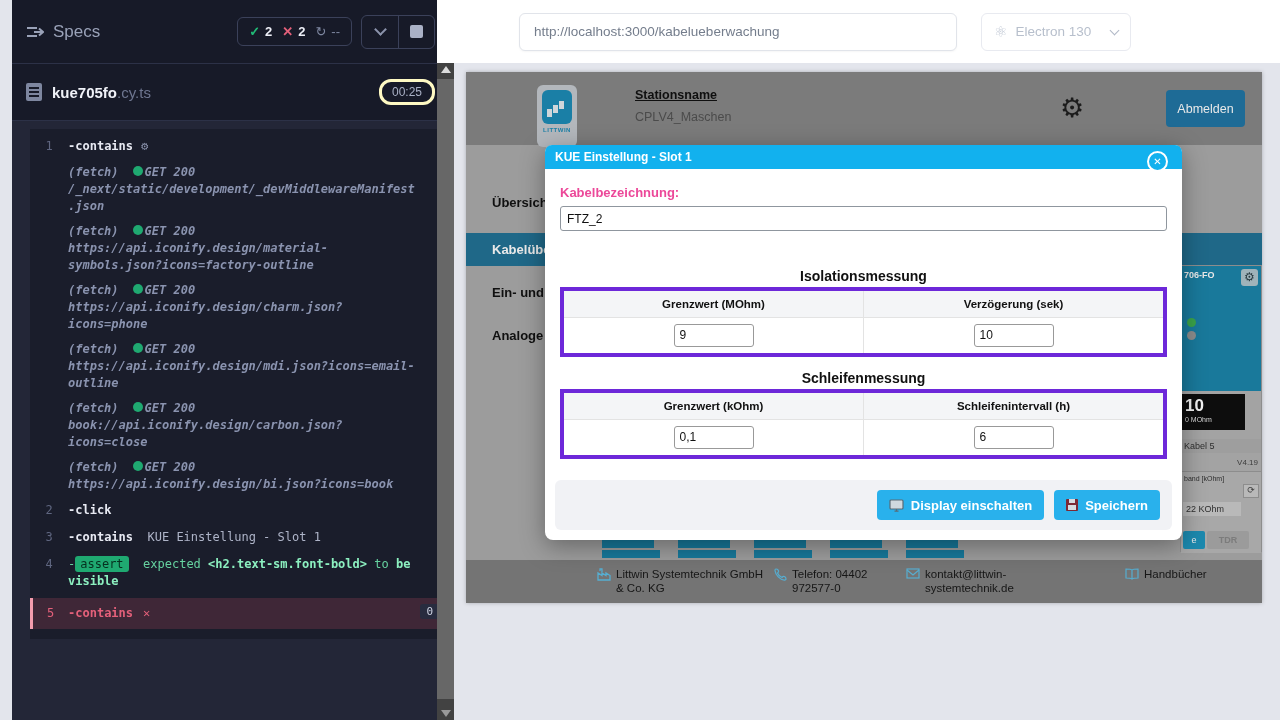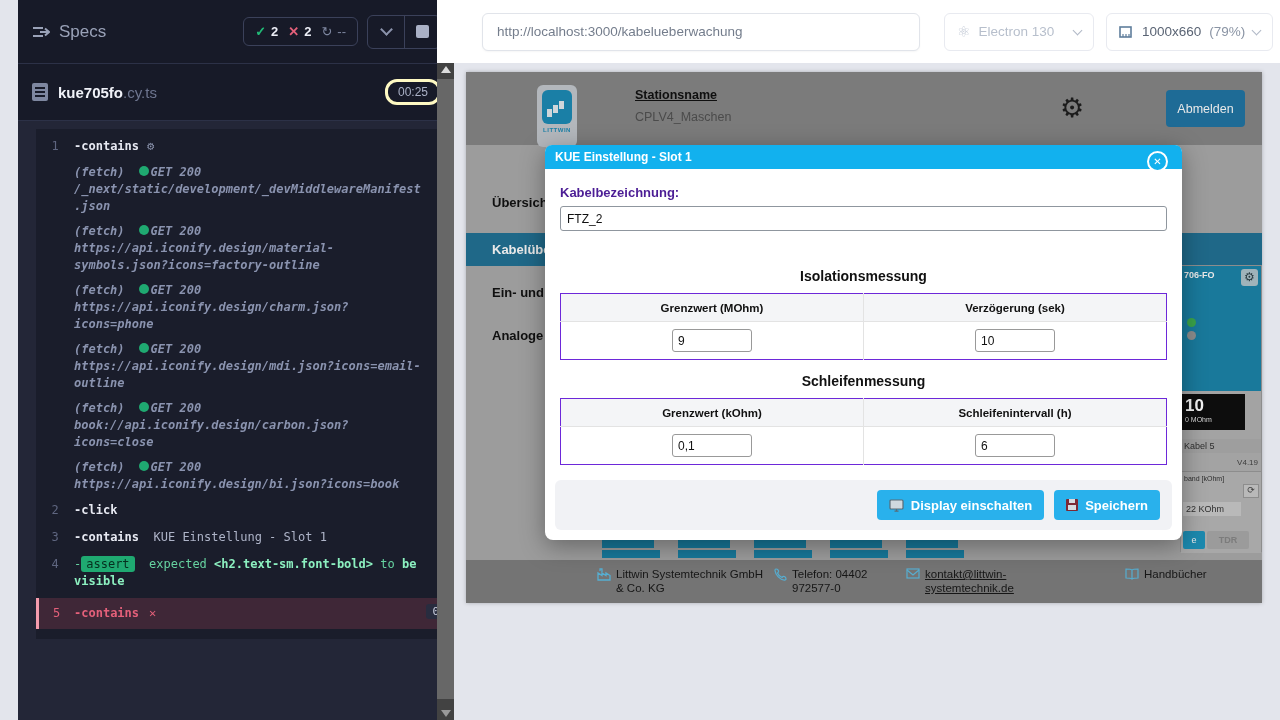--- a/index.html
+++ b/index.html
@@ -1,20 +1,20 @@
 <!DOCTYPE html>
 <html><head>
 <meta charset="utf-8">
 <style>
   * { margin:0; padding:0; box-sizing:border-box; }
   html,body { width:1280px; height:720px; overflow:hidden; background:#e3e5ec;
               font-family:"Liberation Sans", sans-serif; }
 
   
-  .reporter { position:absolute; left:18px; top:0; width:437px; height:720px;
+  .reporter { position:absolute; left:12px; top:0; width:437px; height:720px;
               background:#171a28; color:#c8ccdb; }
   .rep-header { height:64px; display:flex; align-items:center; padding:0 14px;
                 border-bottom:1px solid #2c3147; }
   .specs-title { display:flex; align-items:center; gap:9px; color:#9aa2b8; font-size:17px; }
   .menu-arrow-icon svg { display:block; }
   .rep-header-right { margin-left:auto; display:flex; align-items:center; gap:9px; }
   .stats-box { display:flex; align-items:center; gap:10px; border:1px solid #3b415a;
                border-radius:6px; padding:6px 11px; font-size:13px; }
   .stat { display:flex; align-items:center; gap:5px; font-weight:bold; color:#eceef6; }
   .stat .pass-ic { color:#21ba76; font-weight:bold; }
@@ -74,21 +74,21 @@
   .scroll-up { position:absolute; top:3px; left:4px; width:0; height:0;
                border-left:5px solid transparent; border-right:5px solid transparent;
                border-bottom:7px solid #dcdcdc; }
   .scroll-down { position:absolute; bottom:3px; left:4px; width:0; height:0;
                border-left:5px solid transparent; border-right:5px solid transparent;
                border-top:7px solid #9a9a9a; }
   .scroll-thumb { position:absolute; top:16px; left:0; width:17px; height:620px; background:#676767; }
 
   
   .topbar { position:absolute; left:437px; top:0; width:843px; height:63px; background:#ffffff;
-            display:flex; align-items:center; padding-left:45px; gap:12px; }
+            display:flex; align-items:center; padding-left:82px; gap:12px; }
   .url-input { width:438px; height:38px; border:1px solid #e1e4ea; border-radius:6px;
                font-size:13.5px; color:#747d8c; padding:0 14px; outline:none;
                font-family:"Liberation Sans", sans-serif; box-shadow:0 1px 2px rgba(0,0,0,.04); }
   .sel-box { height:38px; border:1px solid #e8eaf0; border-radius:6px; display:flex;
              align-items:center; padding:0 12px; gap:8px; font-size:13.5px; background:#fff; }
   .sel-browser { color:#b7bfcc; width:150px; margin-left:12px; }
   .sel-size { color:#5a6474; }
   .sel-chev { width:7px; height:7px; border-right:1.5px solid #b0b8c6; border-bottom:1.5px solid #b0b8c6;
               transform:rotate(45deg); margin-top:-3px; margin-left:auto; }
   .zoom-pct { color:#8a94a4; }
@@ -148,41 +148,41 @@
   .strip .s1 { width:52px; height:9px; background:#17789a; }
   .strip .s2 { width:58px; height:8px; background:#17789a; margin-top:2px; }
   
   .aut-footer { position:absolute; left:0; bottom:0; width:100%; height:43px; background:#747474;
                 display:flex; align-items:flex-start; padding:7px 0 0 131px; gap:10px; }
   .f-item { display:flex; align-items:flex-start; gap:5px; font-size:11.5px; color:#161616; }
   .f-item svg { flex:0 0 auto; margin-top:1px; }
   .f-text { line-height:14px; }
   .f-company { width:148px; }
   .f-phone { width:104px; }
-  .f-email { width:100px;text-decoration:underline; }
+  .f-email { width:100px; }
   .f-manuals { margin-left:90px; }
 
   
   .modal { position:absolute; left:545px; top:145px; width:637px; height:395px; background:#ffffff;
            border-radius:8px; box-shadow:0 6px 24px rgba(0,0,0,.35); z-index:10; }
   .modal-titlebar { height:24px; background:#12b1ee; border-radius:7px 7px 0 0; display:flex;
                     align-items:center; padding-left:10px; }
   .modal-title { font-size:12px; font-weight:bold; color:#ffffff; }
   .modal-close { position:absolute; right:14px; top:6px; width:21px; height:21px; border-radius:50%;
                  background:#12b1ee; border:2px solid #ffffff; color:#fff; font-size:10px;
                  display:flex; align-items:center; justify-content:center; cursor:pointer; }
   .modal-body { padding:12px 15px 0 15px; }
-  .cable-label { font-size:13px; font-weight:bold; color:#4c1d95; margin-top:4px; }
+  .cable-label { font-size:13px; font-weight:bold; color:#ec4899; margin-top:4px; }
   .cable-input { width:100%; height:25px; border:1px solid #8f969e; border-radius:3px;
                  font-size:12px; color:#111; padding:0 6px; margin-top:6px; outline:none;
                  font-family:"Liberation Sans", sans-serif; }
   .sec-title { text-align:center; font-size:14px; font-weight:bold; color:#111; }
   .sec-title.first { margin-top:37px; }
   .sec-title.second { margin-top:13px; }
-  .mtable { width:100%; border-collapse:collapse; margin-top:9px; border:1px solid #6d28d9; }
+  .mtable { width:100%; border-collapse:collapse; margin-top:3px; border:4px solid #6d28d9; }
   .mtable th { background:#f4f5f7; font-size:11.5px; font-weight:bold; color:#111; height:28px;
                border-bottom:1px solid #e3e3e3; width:50%; }
   .mtable th + th, .mtable td + td { border-left:1px solid #e3e3e3; }
   .mtable td { height:38px; text-align:center; }
   .cell-input { width:80px; height:23px; border:1px solid #999; border-radius:3px; font-size:12px;
                 color:#111; padding:0 5px; outline:none; font-family:"Liberation Sans", sans-serif; }
   .modal-footer { position:absolute; left:10px; right:10px; bottom:10px; height:50px; background:#f1f2f5;
                   border-radius:6px; display:flex; align-items:center; justify-content:flex-end;
                   gap:10px; padding-right:12px; }
   .m-btn { height:30px; background:#29b1ec; border:none; border-radius:4px; color:#fff;
@@ -302,29 +302,20 @@
   <div class="scroll-down"></div>
 </div>
 
 <div class="topbar">
   <input class="url-input" readonly="" value="http://localhost:3000/kabelueberwachung" style="">
   <div class="sel-box sel-browser">
     <span class="atom-ic">⚛</span>
     <span>Electron 130</span>
     <span class="sel-chev"></span>
   </div>
-  <div class="sel-box sel-size">
-    <svg width="15" height="13" viewBox="0 0 15 13">
-        <rect x="1" y="2" width="11" height="10" fill="none" stroke="#5f7e9c" stroke-width="1.6"></rect>
-        <path d="M4 12V9 M7 12V9 M10 12V9" stroke="#5f7e9c" stroke-width="1.2"></path>
-      </svg>
-    <span>1000x660</span>
-    <span class="zoom-pct">(79%)</span>
-    <span class="sel-chev"></span>
-  </div>
 </div>
 
 <div class="stage">
   <div class="aut">
 
     <div class="aut-header">
       <div class="station">
         <div class="station-label">Stationsname</div>
         <div class="station-value">CPLV4_Maschen</div>
       </div>

